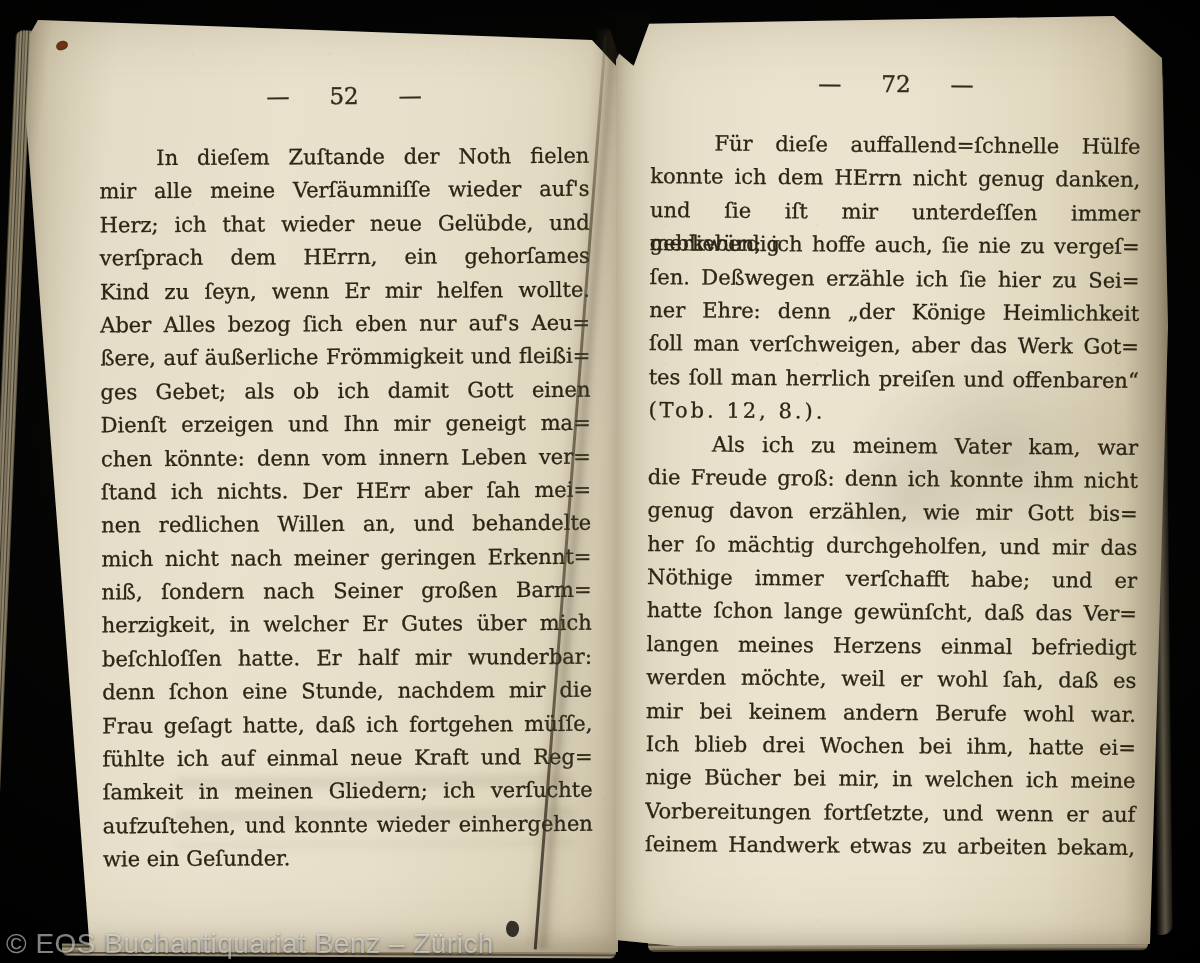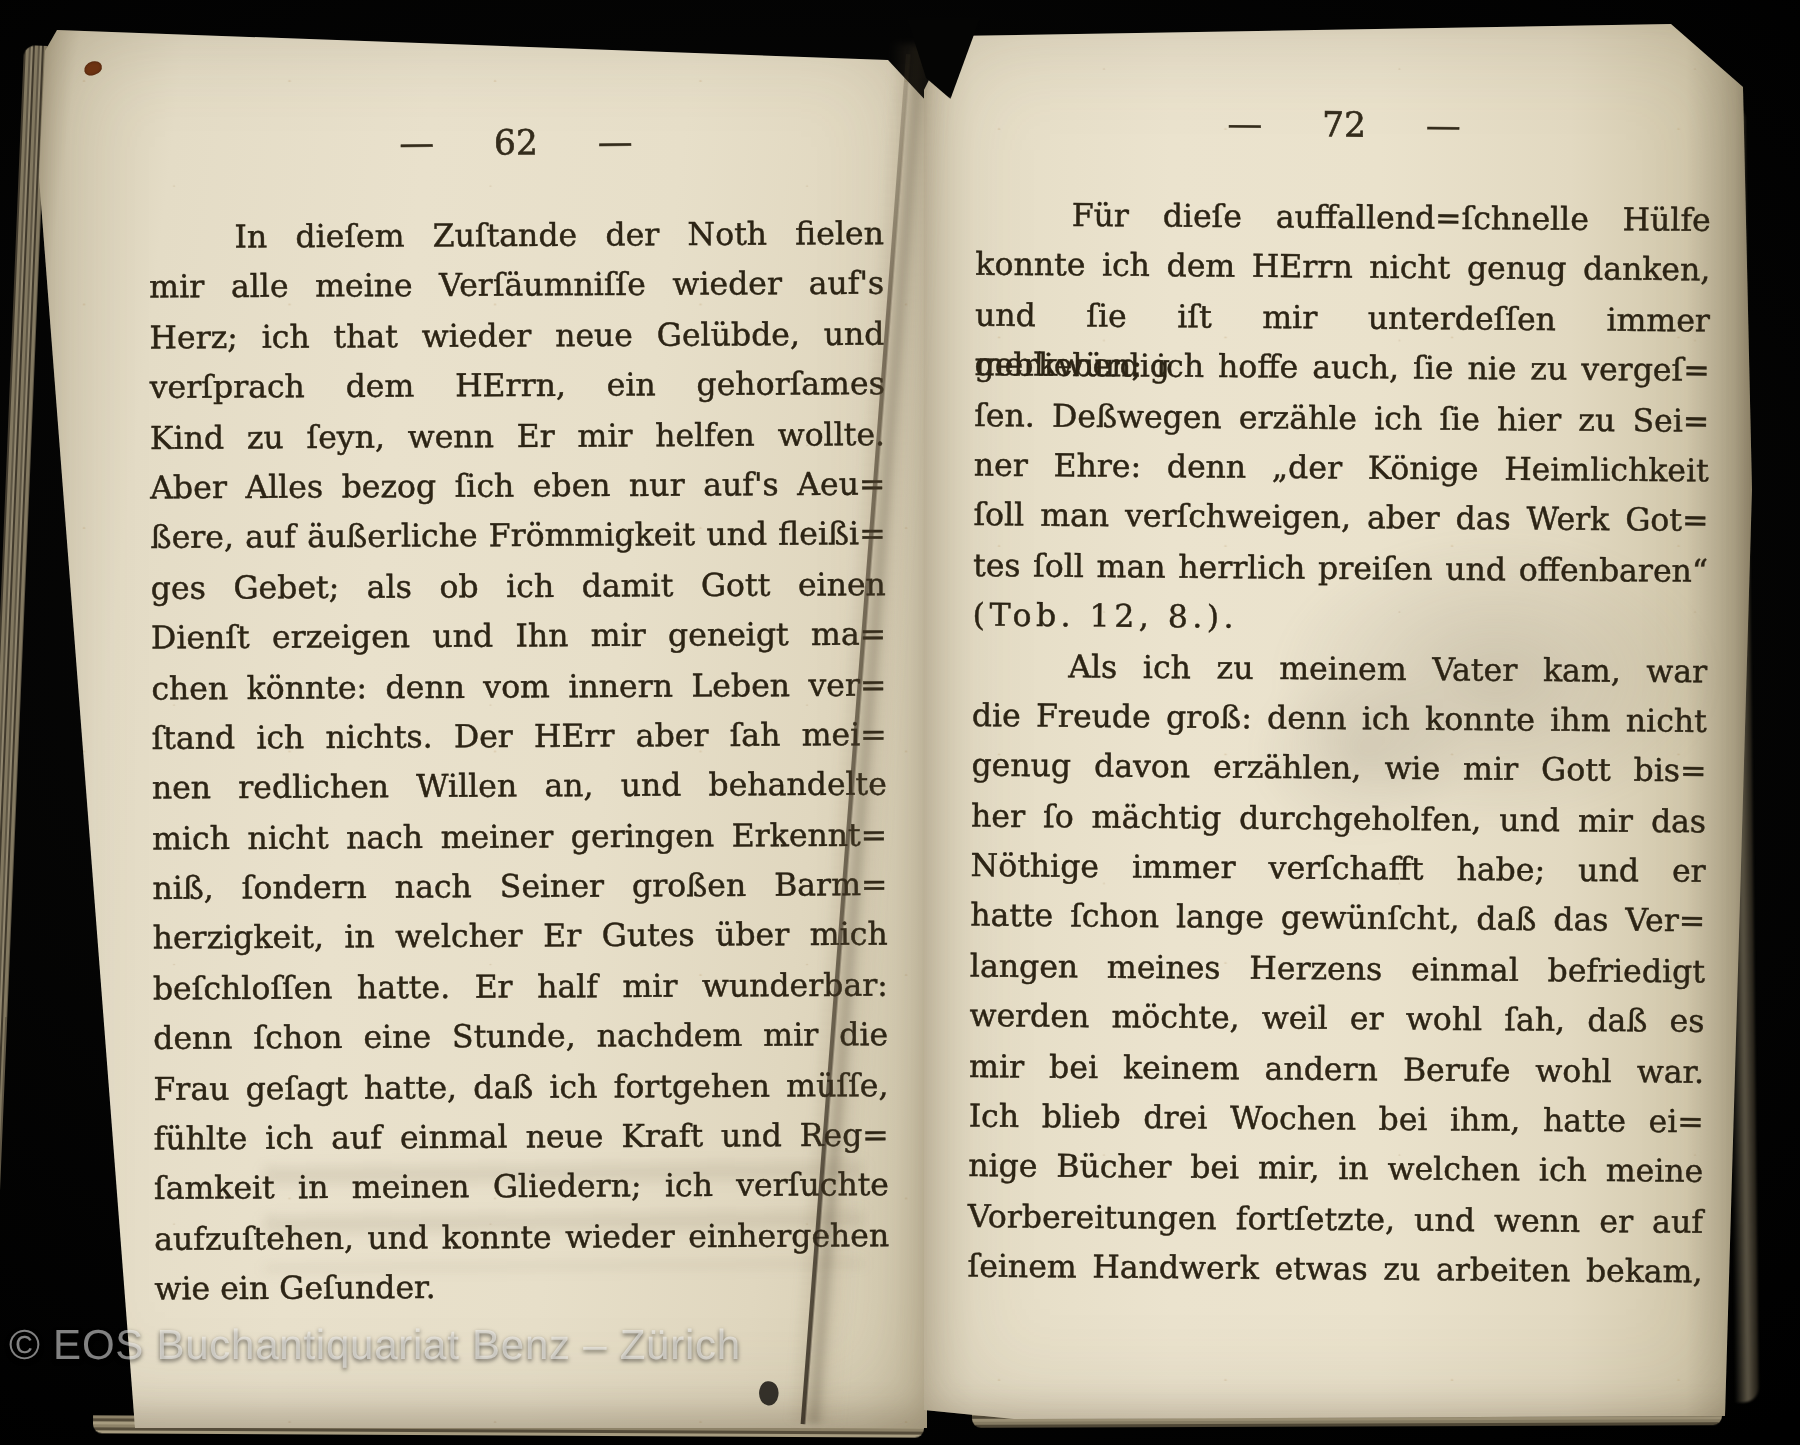--- a/index.html
+++ b/index.html
@@ -76,40 +76,40 @@
   .col-right{left:32px;top:56px;transform:rotate(.45deg);}
   .page-header{display:flex;justify-content:center;align-items:baseline;gap:40px;font-size:23px;height:24px;
     line-height:24px;color:#342c1c;margin-bottom:33px;-webkit-text-stroke:.4px currentColor;}
   .line{height:33.4px;text-align:justify;text-align-last:justify;}
   .line.flush{text-align-last:left;}
   .line.indent{text-indent:57px;}
   .col-right .line.indent{text-indent:64px;}
   .line.spaced{letter-spacing:3px;}
 
   
-  .watermark{position:absolute;left:6px;top:881px;z-index:30;
+  .watermark{position:absolute;left:6px;top:928px;z-index:30;
     font-family:"Liberation Sans","DejaVu Sans",sans-serif;font-size:28px;letter-spacing:.5px;
     color:rgba(250,250,250,.52);text-shadow:0 1px 3px rgba(0,0,0,.55);}
 </style>
 </head>
 <body>
 
 <div class="stage">
 
   <div class="edge-left"></div>
   <div class="edge-bottom-left"></div>
   <div class="edge-bottom-right"></div>
   <div class="edge-right"></div>
 
   <div class="page page-left">
     <div class="ghost-text"></div>
     <div class="text-col col-left">
       <div class="page-header">
         <span>—</span>
-        <span>62</span>
+        <span>52</span>
         <span>—</span>
       </div>
       <div>
           <div class="line indent">In dieſem Zuſtande der Noth fielen</div>
           <div class="line">mir alle meine Verſäumniſſe wieder auf's</div>
           <div class="line">Herz; ich that wieder neue Gelübde, und</div>
           <div class="line">verſprach dem HErrn, ein gehorſames</div>
           <div class="line">Kind zu ſeyn, wenn Er mir helfen wollte.</div>
           <div class="line">Aber Alles bezog ſich eben nur auf's Aeu=</div>
           <div class="line">ßere, auf äußerliche Frömmigkeit und fleißi=</div>

